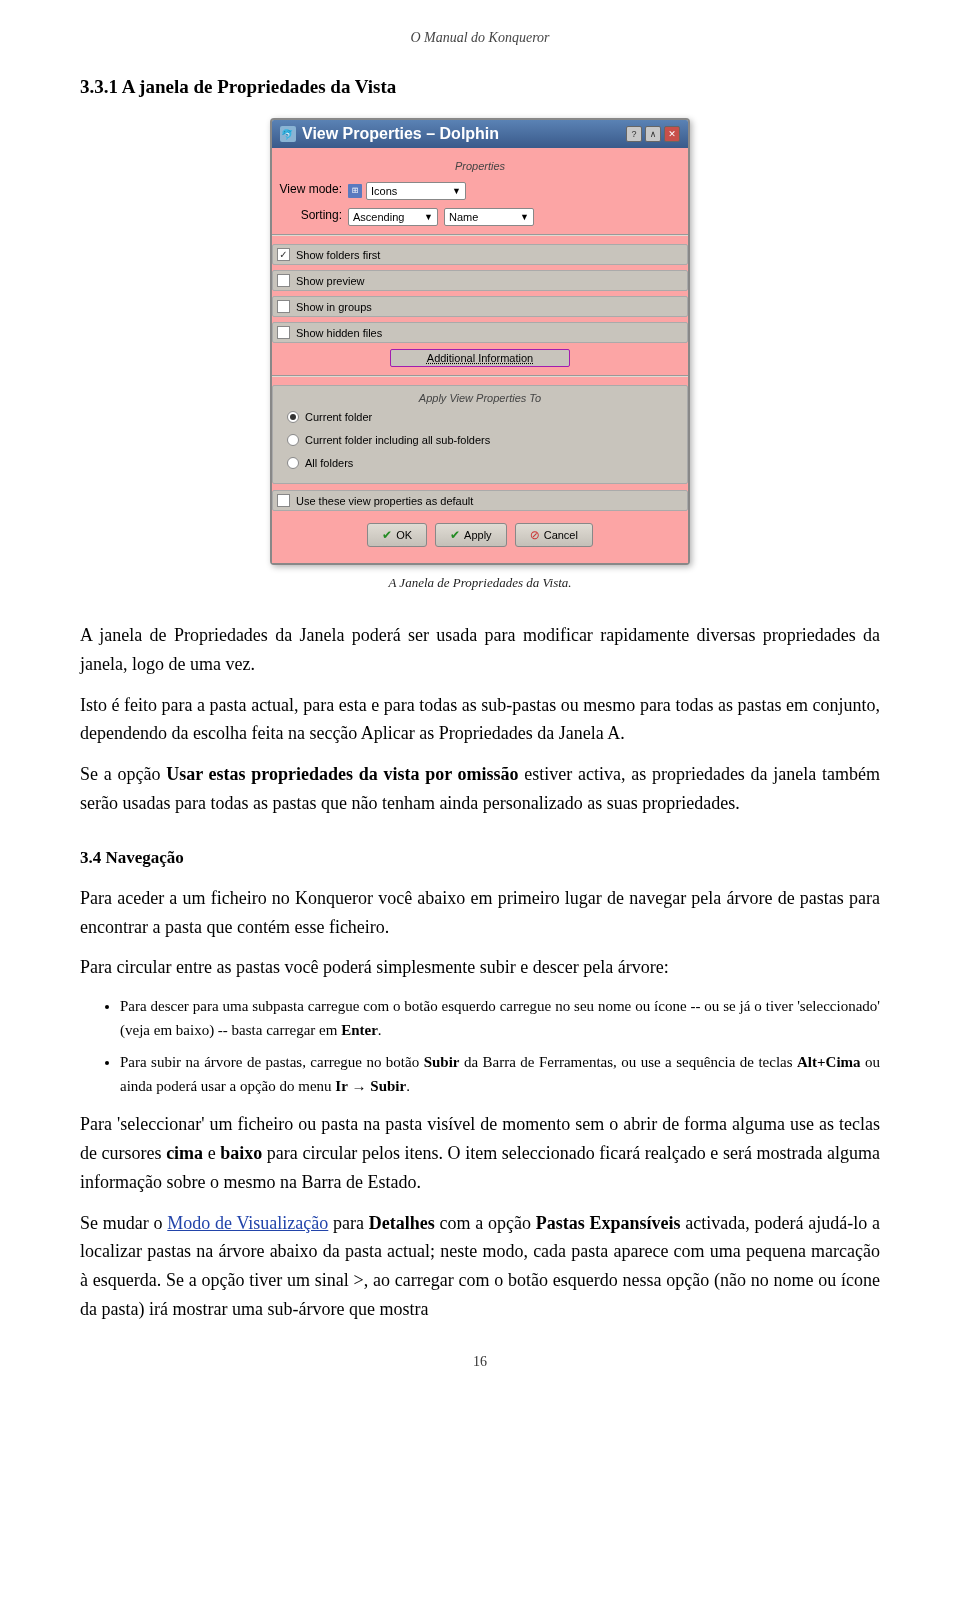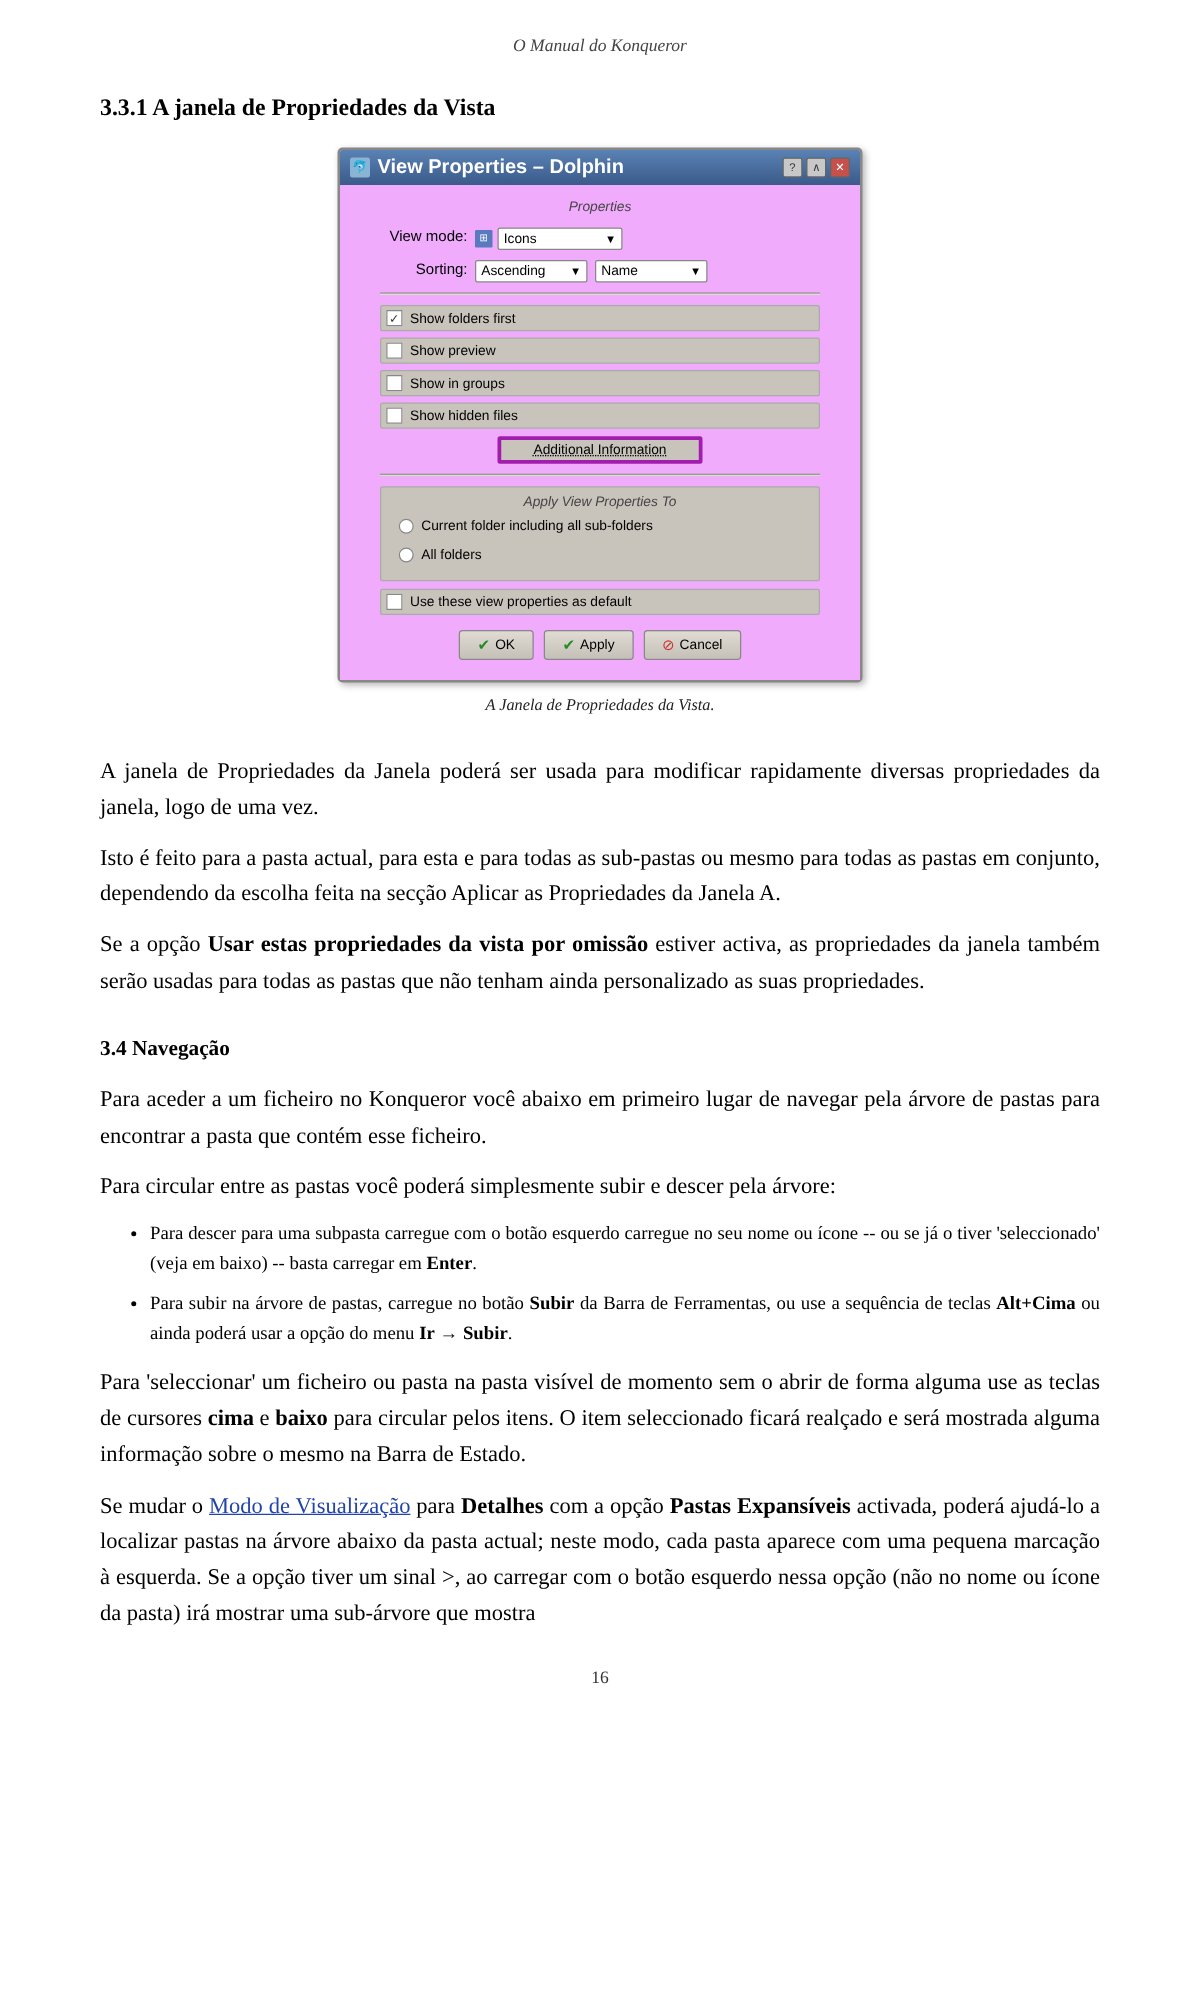--- a/index.html
+++ b/index.html
@@ -86,22 +86,22 @@
       display: flex;
       align-items: center;
       justify-content: center;
       font-size: 9px;
       cursor: pointer;
       background: #c8c8c8;
       color: #333;
     }
     .titlebar-btn.close { background: #c8504a; color: white; }
     .dialog-body {
-      padding: 12px 32px;
-      background: #f0abfc;
+      padding: 12px 0;
+      background: #fca5a5;
     }
     .section-label {
       text-align: center;
       font-size: 11px;
       color: #444;
       margin-bottom: 10px;
       font-style: italic;
     }
     .form-row {
       display: flex;
@@ -171,27 +171,27 @@
       display: flex;
       align-items: center;
       justify-content: center;
       font-size: 10px;
       flex-shrink: 0;
     }
     .checkbox-box.checked { color: #333; }
     .checkbox-label { font-size: 11px; }
     .addon-btn {
       background: #c8c4bc;
-      border: 3px solid #a21caf;
+      border: 1px solid #a21caf;
       border-radius: 2px;
       padding: 2px 8px;
       font-size: 11px;
       cursor: pointer;
       display: block;
-      width: 164px;
+      width: 180px;
       margin: 0 auto;
       text-align: center;
       margin-top: 4px;
       margin-bottom: 4px;
       text-decoration: underline;
       text-decoration-style: dotted;
     }
     .radio-row {
       display: flex;
       align-items: center;
@@ -375,20 +375,24 @@
 
       <div style="text-align:center; margin: 6px 0;">
         <button class="addon-btn">Additional Information</button>
       </div>
 
       <div class="separator"></div>
 
       <div class="subsection">
         <div class="subsection-title">Apply View Properties To</div>
 
+        <div class="radio-row">
+          <div class="radio-circle selected"></div>
+          <span class="radio-label">Current folder</span>
+        </div>
         <div class="radio-row">
           <div class="radio-circle"></div>
           <span class="radio-label">Current folder including all sub-folders</span>
         </div>
         <div class="radio-row">
           <div class="radio-circle"></div>
           <span class="radio-label">All folders</span>
         </div>
       </div>
 

